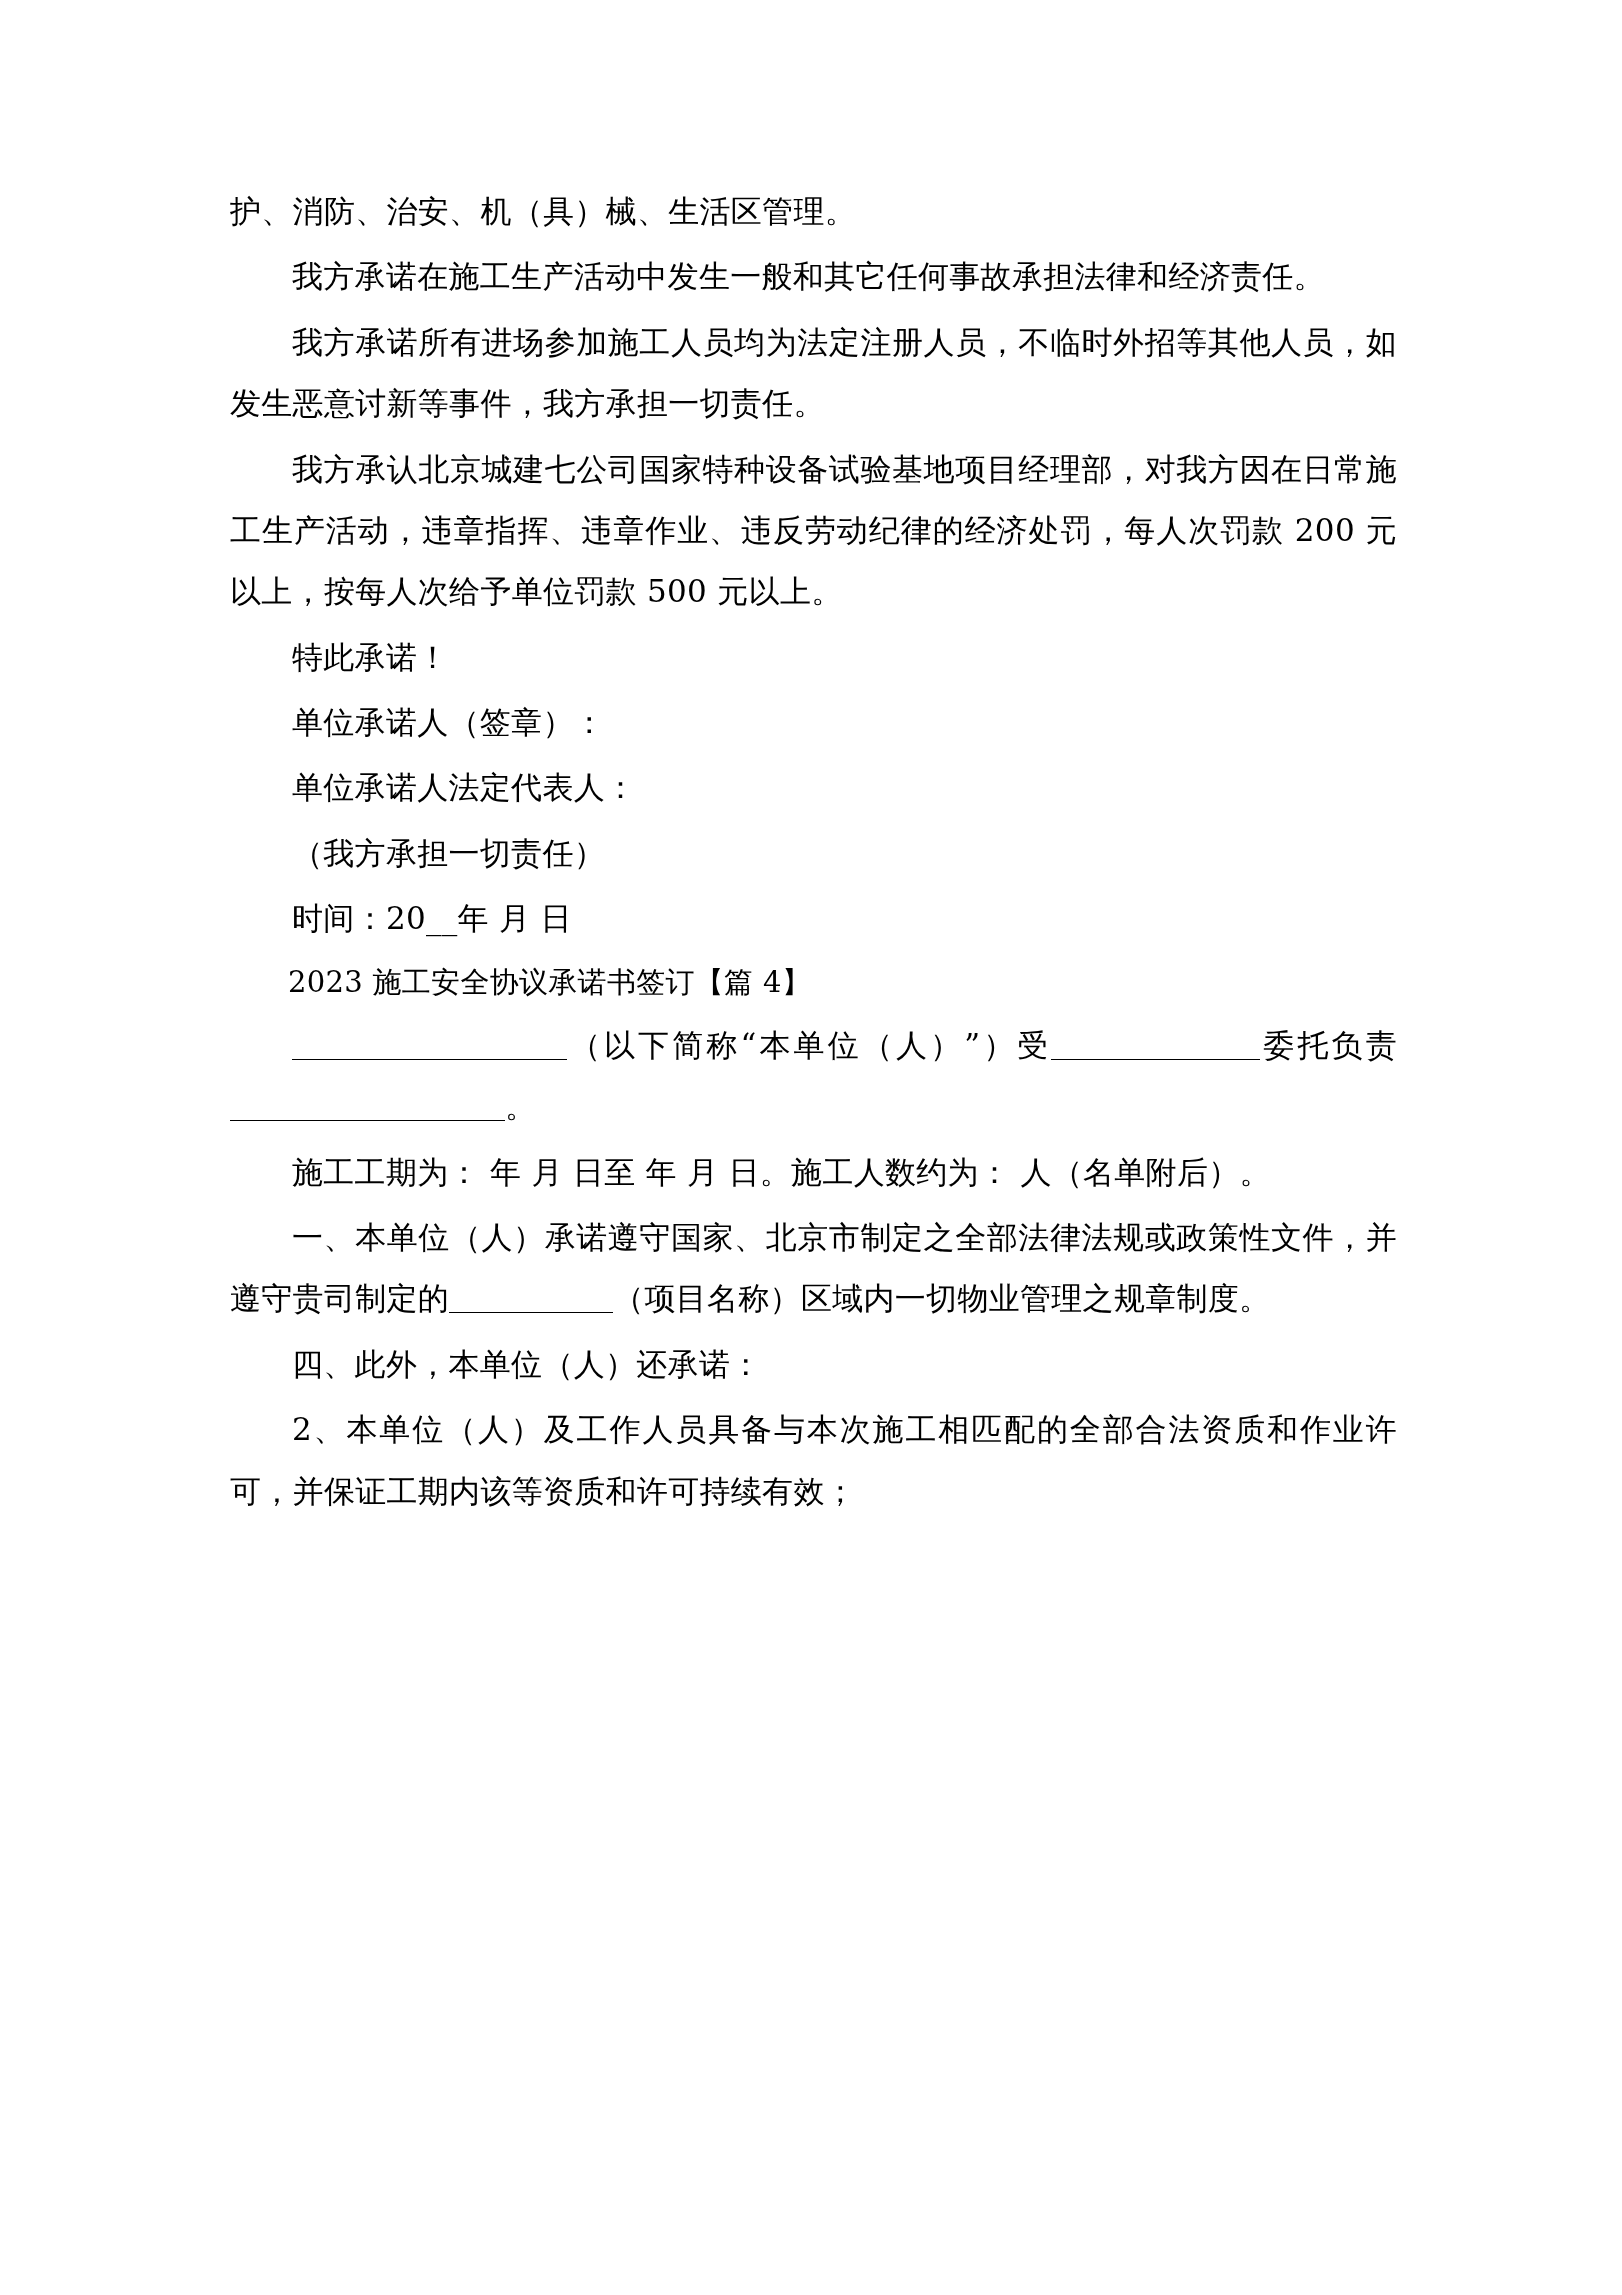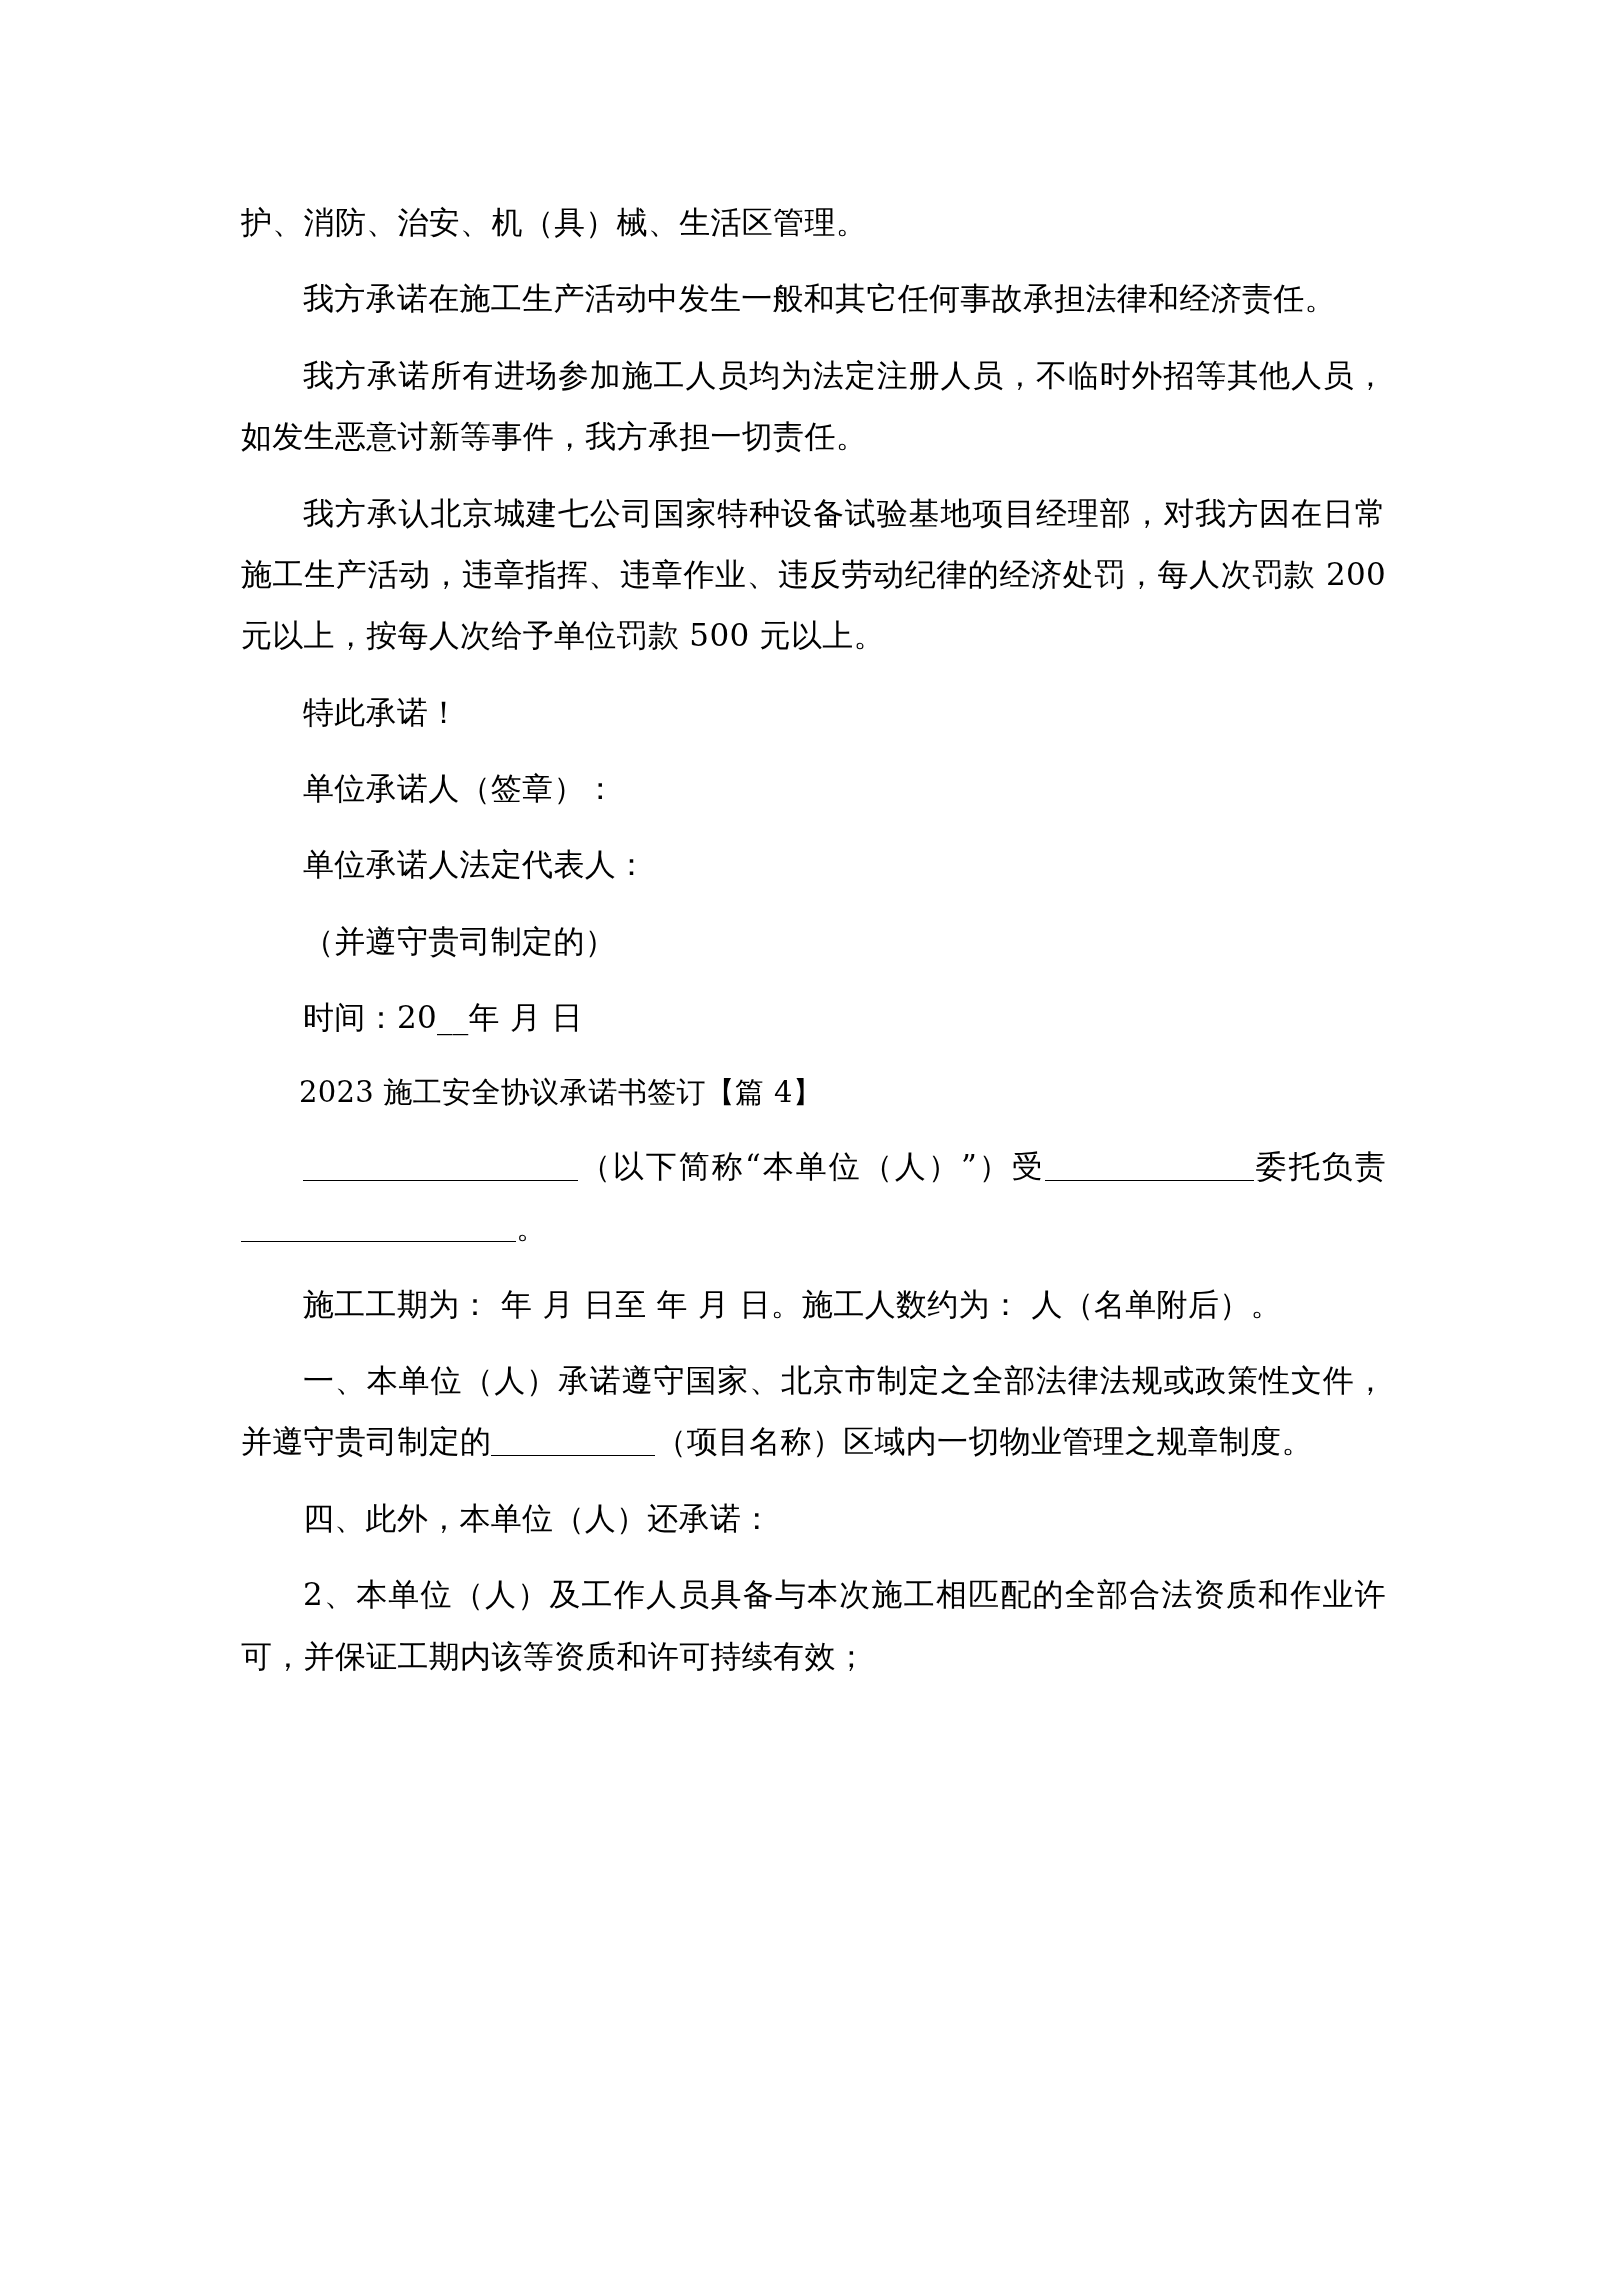--- a/index.html
+++ b/index.html
@@ -22,21 +22,21 @@
     background: #ffffff;
   }
   .doc-body {
     font-size: 31px;
     line-height: 1.98;
     text-align: justify;
     text-justify: inter-ideograph;
     letter-spacing: 0.3px;
   }
   p {
-    margin: 15px;
+    margin: 4px;
     padding: 0;
   }
   .indent {
     text-indent: 2em;
   }
   .noindent {
     text-indent: 0;
   }
   .heading {
     text-indent: 2em;
@@ -67,21 +67,21 @@
 <div class="page">
   <div class="doc-body">
 
     <p class="noindent">护、消防、治安、机（具）械、生活区管理。</p>
     <p class="indent">我方承诺在施工生产活动中发生一般和其它任何事故承担法律和经济责任。</p>
     <p class="indent">我方承诺所有进场参加施工人员均为法定注册人员，不临时外招等其他人员，如发生恶意讨新等事件，我方承担一切责任。</p>
     <p class="indent">我方承认北京城建七公司国家特种设备试验基地项目经理部，对我方因在日常施工生产活动，违章指挥、违章作业、违反劳动纪律的经济处罚，每人次罚款 200 元以上，按每人次给予单位罚款 500 元以上。</p>
     <p class="indent">特此承诺！</p>
     <p class="indent">单位承诺人（签章）：</p>
     <p class="indent">单位承诺人法定代表人：</p>
-    <p class="indent">（并遵守贵司制定的）</p>
+    <p class="indent">（我方承担一切责任）</p>
     <p class="indent">时间：20__年  月  日</p>
 
     <p class="heading">2023 施工安全协议承诺书签订【篇 4】</p>
 
 
     <p class="indent"><span class="blank-long"></span><span>（以下简称“本单位（人）”）受</span><span class="blank-mid"></span><span>委托负责</span><span class="blank-long"></span><span>。</span></p>
 
     <p class="indent">施工工期为： 年  月  日至  年  月  日。施工人数约为： 人（名单附后）。</p>
 
 

